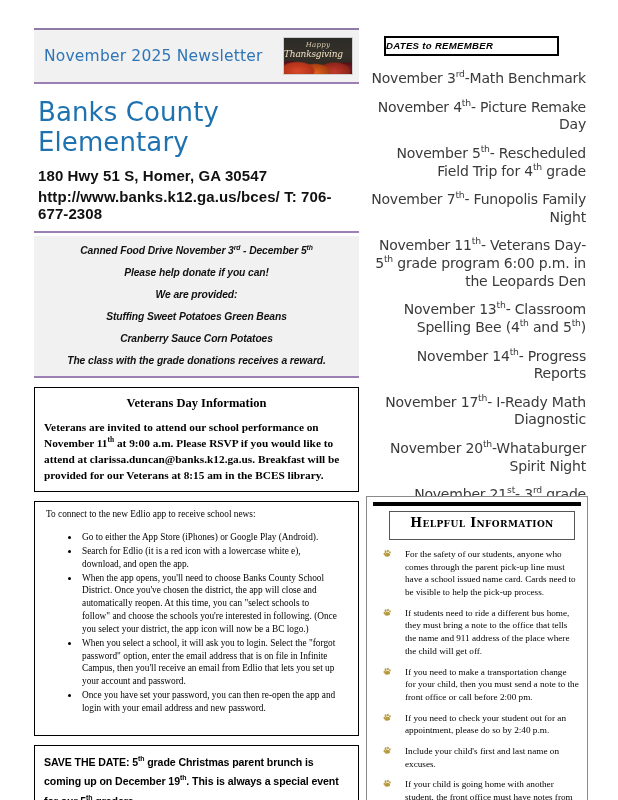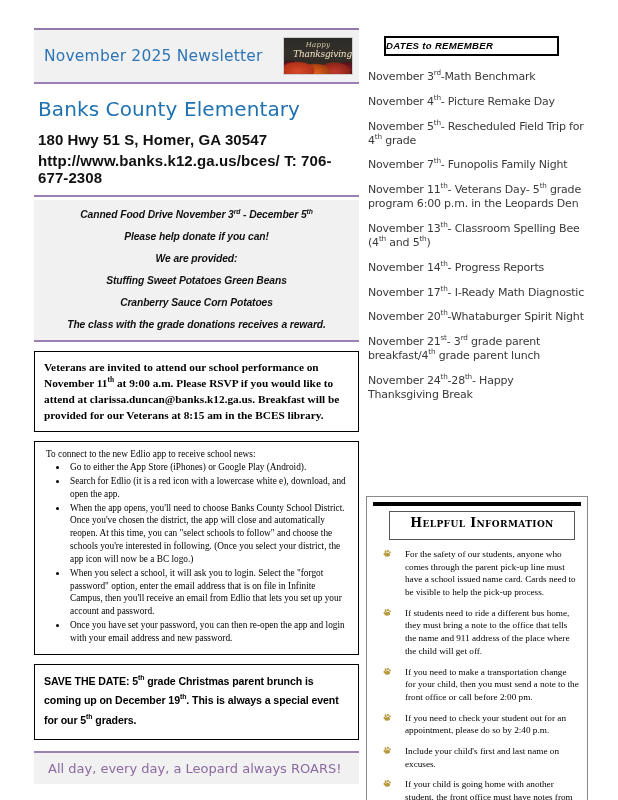--- a/index.html
+++ b/index.html
@@ -62,32 +62,32 @@
     text-align: center;
     color: #e8d9b8;
     font-size: 7px;
     font-style: italic;
     font-family: "DejaVu Serif", serif;
     opacity: 0.92;
     letter-spacing: 0.3px;
   }
   .thanksgiving-img .tg-line2 {
     position: absolute; top: 11px; left: 0; right: 0;
-    text-align: right;
+    text-align: left;
     color: #efe2c4;
     font-size: 9px;
     font-style: italic;
     font-family: "DejaVu Serif", serif;
     letter-spacing: -0.2px;
   }
 
   .school-name {
     color: #1f72b0;
     font-family: "DejaVu Sans", sans-serif;
-    font-size: 20px;
+    font-size: 26px;
     font-weight: 400;
     letter-spacing: 0.1px;
     margin: 13px 0 10px 4px;
   }
   .addr-line {
     font-weight: bold;
     font-size: 15px;
     color: #111;
     margin: 0 0 4px 4px;
     letter-spacing: 0.1px;
@@ -138,21 +138,21 @@
     color: #000;
   }
 
   .edlio-intro {
     font-family: "Liberation Serif", serif;
     font-size: 9.3px;
     color: #000;
     margin: 0 0 2px 2px;
   }
   ul.edlio-list {
-    margin: 0; padding-left: 24px;
+    margin: 12px; padding-left: 24px;
     font-family: "Liberation Serif", serif;
     font-size: 9.3px;
     line-height: 1.38;
     color: #000;
   }
   ul.edlio-list li { margin-bottom: 1px; padding-left: 2px; }
 
   .save-date {
     font-weight: bold;
     font-size: 10.6px;
@@ -184,25 +184,26 @@
     font-weight: bold;
     font-size: 9.6px;
     letter-spacing: 0.3px;
     width: 175px;
     margin: 0 auto 0 16px;
     color: #000;
   }
   .dates-list { margin-top: 14px; }
   .date-item {
     font-family: "DejaVu Sans", sans-serif;
-    font-size: 11px;
+    font-size: 14px;
     color: #3a3a3a;
     line-height: 1.26;
     margin-bottom: 11px;
     letter-spacing: -0.2px;
+    text-align: right;
   }
   sup { font-size: 0.66em; vertical-align: super; line-height: 0; }
 
   
   .helpful-panel {
     position: absolute;
     left: 366px; top: 496px;
     width: 222px;
     border: 1px solid #8a8a8a;
     background: #fff;
@@ -280,20 +281,21 @@
       <div class="fl" id="fd0">Canned Food Drive November 3<sup>rd</sup> - December 5<sup>th</sup></div>
       <div class="fl" id="fd1">Please help donate if you can!</div>
       <div class="fl" id="fd2">We are provided:</div>
       <div class="fl" id="fd3">Stuffing   Sweet Potatoes   Green Beans</div>
       <div class="fl" id="fd4">Cranberry Sauce   Corn   Potatoes</div>
       <div class="fl" id="fd5">The class with the grade donations receives a reward.</div>
     </div>
     <div class="food-rule-bottom"></div>
 
     <div class="box">
+      <div class="vet-title">Veterans Day Information</div>
       <div class="vet-body" id="vet-body">Veterans are invited to attend our school performance on November 11<sup>th</sup> at 9:00 a.m.  Please RSVP if you would like to attend at clarissa.duncan@banks.k12.ga.us.  Breakfast will be provided for our Veterans at 8:15 am in the BCES library.</div>
     </div>
 
     <div class="box">
       <div class="edlio-intro">To connect to the new Edlio app to receive school news:</div>
       <ul class="edlio-list" id="edlio-list">
           <li>Go to either the App Store (iPhones) or Google Play (Android).</li>
           <li>Search for Edlio (it is a red icon with a lowercase white e), download, and open the app.</li>
           <li>When the app opens, you'll need to choose Banks County School District. Once you've chosen the district, the app will close and automatically reopen. At this time, you can "select schools to follow" and choose the schools you're interested in following. (Once you select your district, the app icon will now be a BC logo.)</li>
           <li>When you select a school, it will ask you to login. Select the "forgot password" option, enter the email address that is on file in Infinite Campus, then you'll receive an email from Edlio that lets you set up your account and password.</li>

